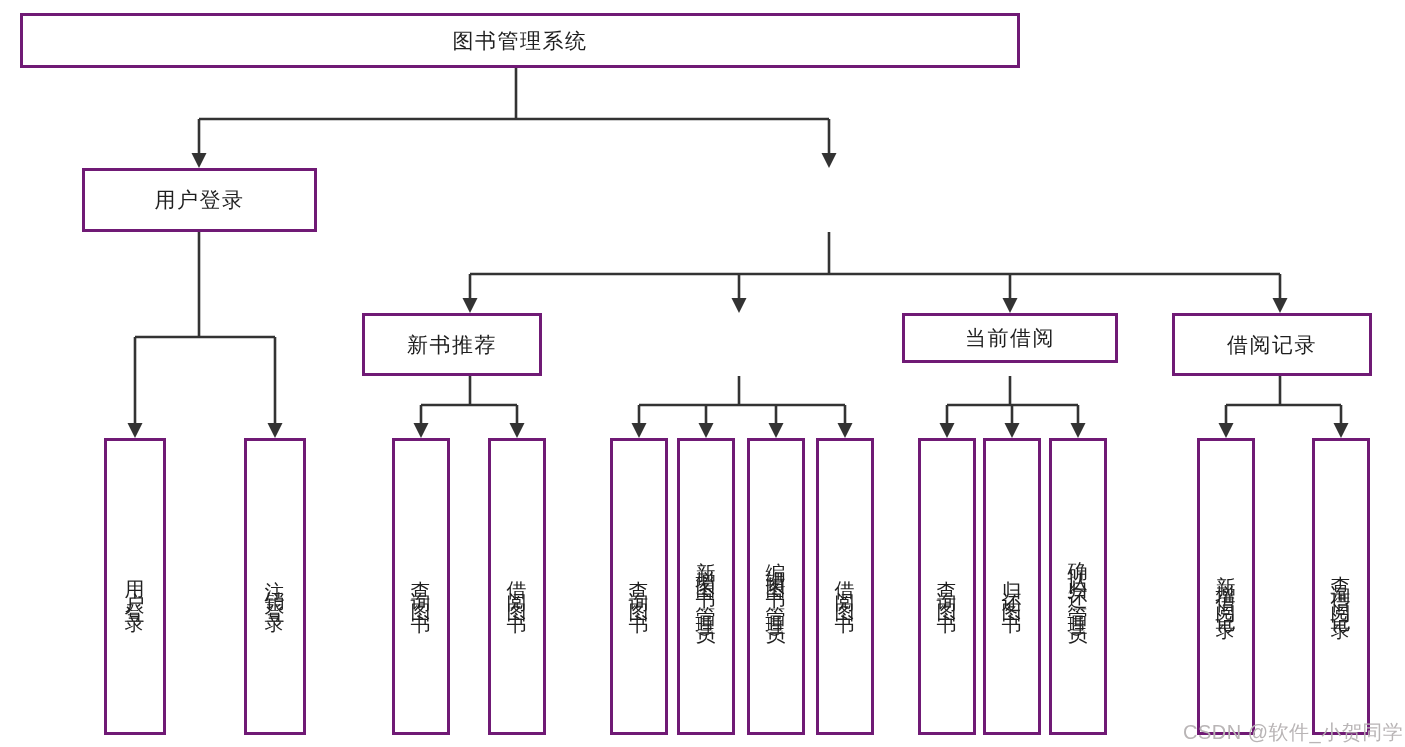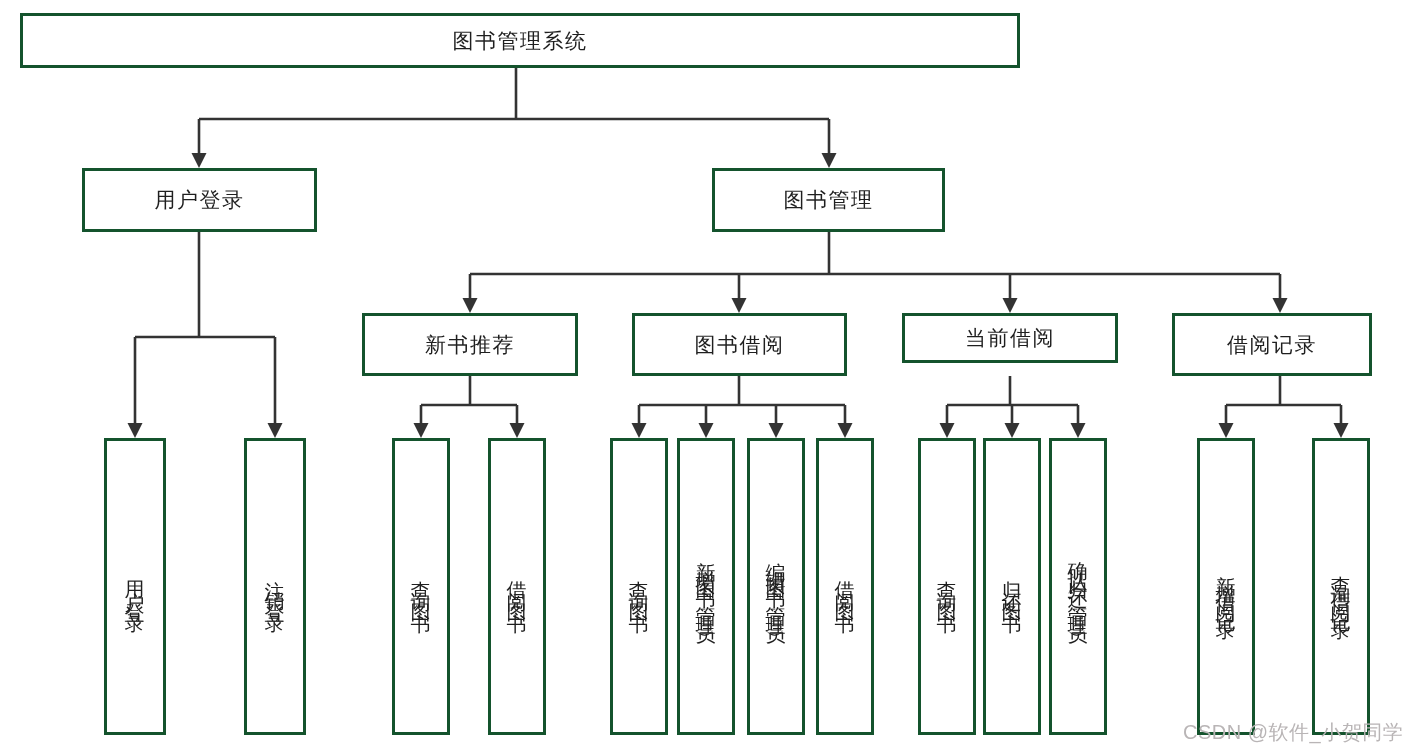--- a/index.html
+++ b/index.html
@@ -7,21 +7,21 @@
     position:relative;
     width:1405px; height:747px;
     background:#ffffff;
     font-family:"Liberation Sans", sans-serif;
     overflow:hidden;
   }
   .connectors { position:absolute; left:0; top:0; width:1405px; height:747px; }
   .box {
     position:absolute;
     background:#ffffff;
-    border:3px solid #14532d;
+    border:3px solid #701a75;
     box-sizing:border-box;
     display:flex; align-items:center; justify-content:center;
     color:#1f1f1f;
   }
   .h-box { font-size:21px; letter-spacing:1.5px; white-space:nowrap; }
   .v-box {
     writing-mode:vertical-rl;
     text-orientation:mixed;
     font-size:20px;
     letter-spacing:11px;
@@ -129,24 +129,22 @@
     </g>
     <g stroke="none">
       <polygon points="1218.5,423 1233.5,423 1226,438"></polygon>
       <polygon points="1333.5,423 1348.5,423 1341,438"></polygon>
     </g>
   </svg>
 
   <div class="box h-box" style="left:20px; top:13px; width:1000px; height:55px;">图书管理系统</div>
 
   <div class="box h-box" style="left:82px; top:168px; width:235px; height:64px;">用户登录</div>
-  <div class="box h-box" style="left:712px; top:168px; width:233px; height:64px;">图书管理</div>
 
-  <div class="box h-box" style="left:362px; top:313px; width:216px; height:63px;">新书推荐</div>
-  <div class="box h-box" style="left:632px; top:313px; width:215px; height:63px;">图书借阅</div>
+  <div class="box h-box" style="left:362px; top:313px; width:180px; height:63px;">新书推荐</div>
   <div class="box h-box" style="left:902px; top:313px; width:216px; height:50px;">当前借阅</div>
   <div class="box h-box" style="left:1172px; top:313px; width:200px; height:63px;">借阅记录</div>
 
   <div class="box v-box" style="left:104px; top:438px; width:62px; height:297px;">用户登录</div>
   <div class="box v-box" style="left:244px; top:438px; width:62px; height:297px;">注销登录</div>
 
   <div class="box v-box" style="left:392px; top:438px; width:58px; height:297px;">查询图书</div>
   <div class="box v-box" style="left:488px; top:438px; width:58px; height:297px;">借阅图书</div>
 
   <div class="box v-box" style="left:610px; top:438px; width:58px; height:297px;">查询图书</div>

